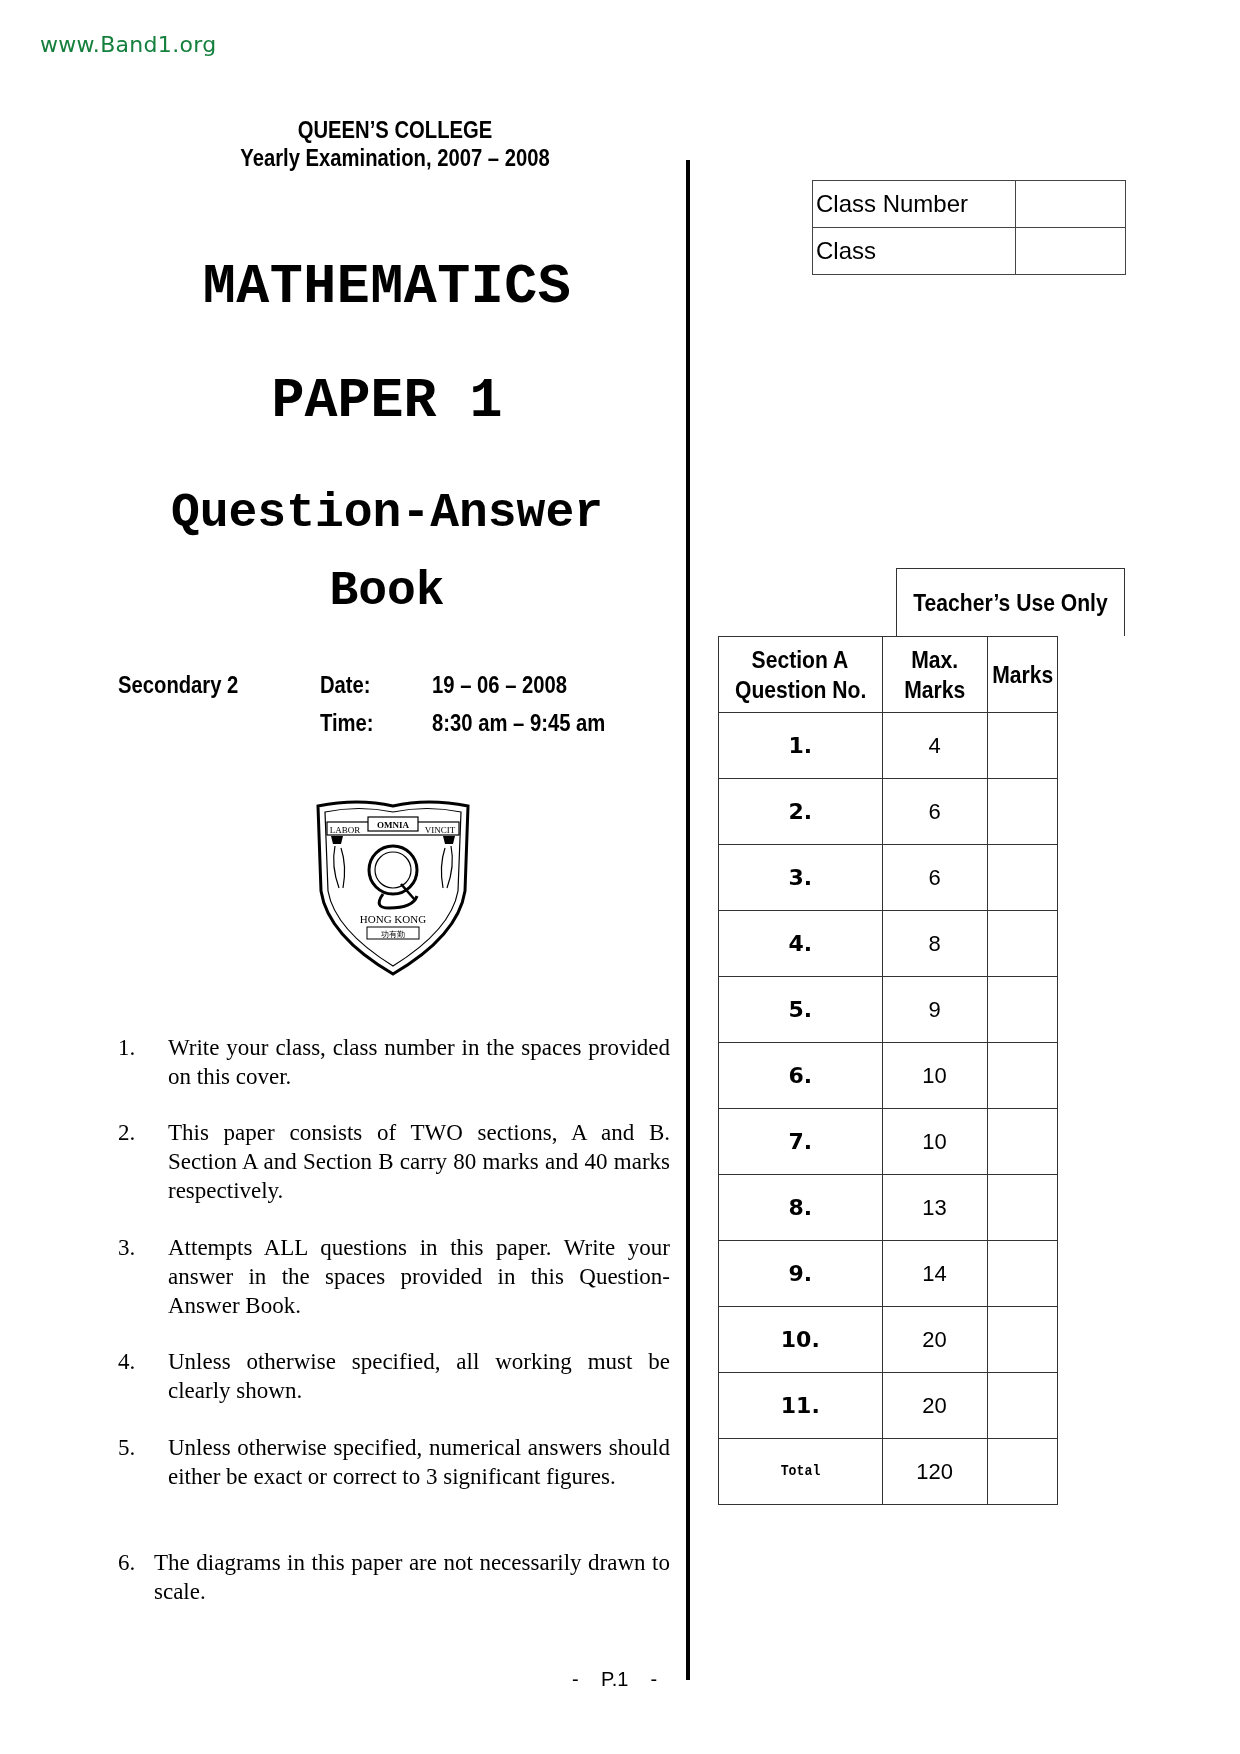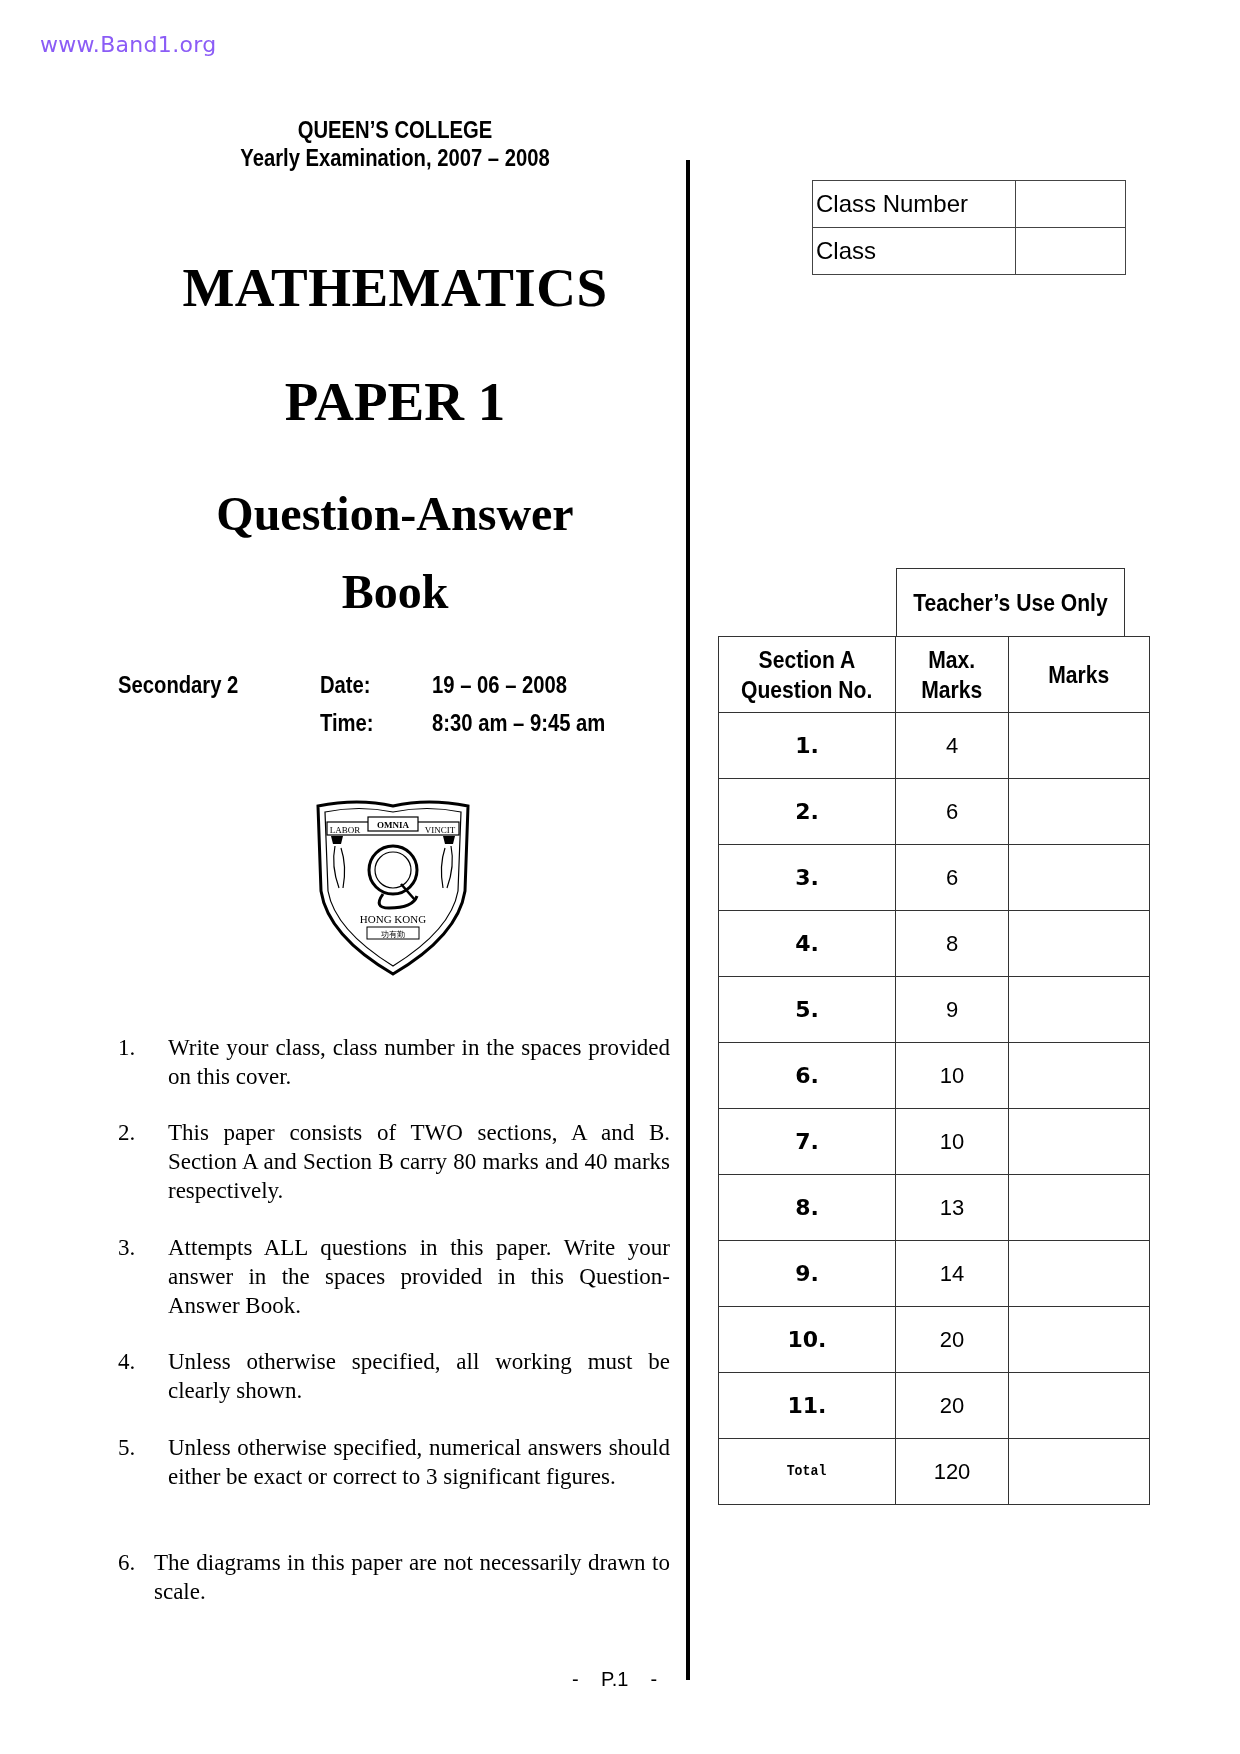--- a/index.html
+++ b/index.html
@@ -1,40 +1,40 @@
 <!DOCTYPE html>
 <html><head>
 <meta charset="utf-8">
 <style>
   html, body { margin: 0; padding: 0; background: #ffffff; }
   body { width: 1240px; height: 1754px; position: relative; overflow: hidden; color: #000; }
   .abs { position: absolute; }
-  .watermark { left: 40px; top: 32px; font-family: "DejaVu Sans", sans-serif; font-size: 22px; color: #8b5cf6; letter-spacing: 0.3px; }
+  .watermark { left: 40px; top: 32px; font-family: "DejaVu Sans", sans-serif; font-size: 22px; color: #15803d; letter-spacing: 0.3px; }
   .hdr { left: 110px; width: 570px; text-align: center; font-family: "Liberation Sans", sans-serif; font-weight: bold; transform: scaleX(0.88); transform-origin: center; }
   .hdr1 { top: 117px; font-size: 23px; }
   .hdr2 { top: 145px; font-size: 23px; }
-  .big { left: 100px; width: 590px; text-align: center; font-family: Liberation Serif, serif; font-weight: bold; }
+  .big { left: 92px; width: 590px; text-align: center; font-family: Liberation Mono, monospace; font-weight: bold; }
   .t-math { top: 256px; font-size: 55px; letter-spacing: 0.5px; }
   .t-paper { top: 370px; font-size: 55px; }
   .t-qa { top: 486px; font-size: 48px; }
   .t-book { top: 564px; font-size: 48px; }
   .meta { font-family: "Liberation Sans", sans-serif; font-weight: bold; font-size: 23px; transform: scaleX(0.88); transform-origin: left; white-space: nowrap; }
   .vline { left: 686px; top: 160px; width: 4px; height: 1520px; background: #000; }
   .instr { left: 118px; width: 552px; font-family: "Liberation Serif", serif; font-size: 23px; line-height: 29px; }
   .instr .num { position: absolute; left: 0; top: 0; }
   .instr .txt { margin-left: 50px; text-align: justify; text-align-last: left; }
   .instr.six .txt { margin-left: 36px; }
   .page-no { left: 572px; top: 1668px; font-family: "Liberation Sans", sans-serif; font-size: 20px; white-space: pre; }
   table { border-collapse: collapse; position: absolute; }
   .classbox { left: 812px; top: 180px; width: 314px; }
   .classbox td { border: 1.5px solid #444; height: 46px; font-family: "Liberation Sans", sans-serif; font-size: 24px; padding: 0 3px; }
   .classbox td.lbl { width: 196px; }
   .teacher { left: 896px; top: 568px; width: 229px; height: 68px; border: 1.5px solid #333; border-bottom: none; box-sizing: border-box; display: flex; align-items: center; justify-content: center; font-family: Liberation Sans, sans-serif; font-weight: bold; font-size: 24px; }
   .teacher span { transform: scaleX(0.88); display: inline-block; }
-  .marks { left: 718px; top: 636px; width: 432px; padding-left: 35px; }
+  .marks { left: 718px; top: 636px; width: 340px; padding-left: 35px; }
   .marks td, .marks th { border: 1.5px solid #333; text-align: center; font-family: "Liberation Sans", sans-serif; padding: 0; }
   .marks th { height: 75px; font-size: 24px; font-weight: bold; line-height: 30px; }
   .marks th span { display: inline-block; transform: scaleX(0.88); }
   .marks td { height: 65px; font-size: 22px; }
   .marks td.q { width: 176px; font-weight: bold; font-family: "DejaVu Sans", sans-serif; font-size: 22px; }
   .marks td.q.total { font-family: Liberation Mono, monospace; font-size: 15px; }
   .marks td.q.total span { display:inline-block; transform: scaleX(0.88); }
   .marks td.m { width: 112px; }
   .crest { left: 313px; top: 796px; width: 160px; height: 180px; }
 </style>

